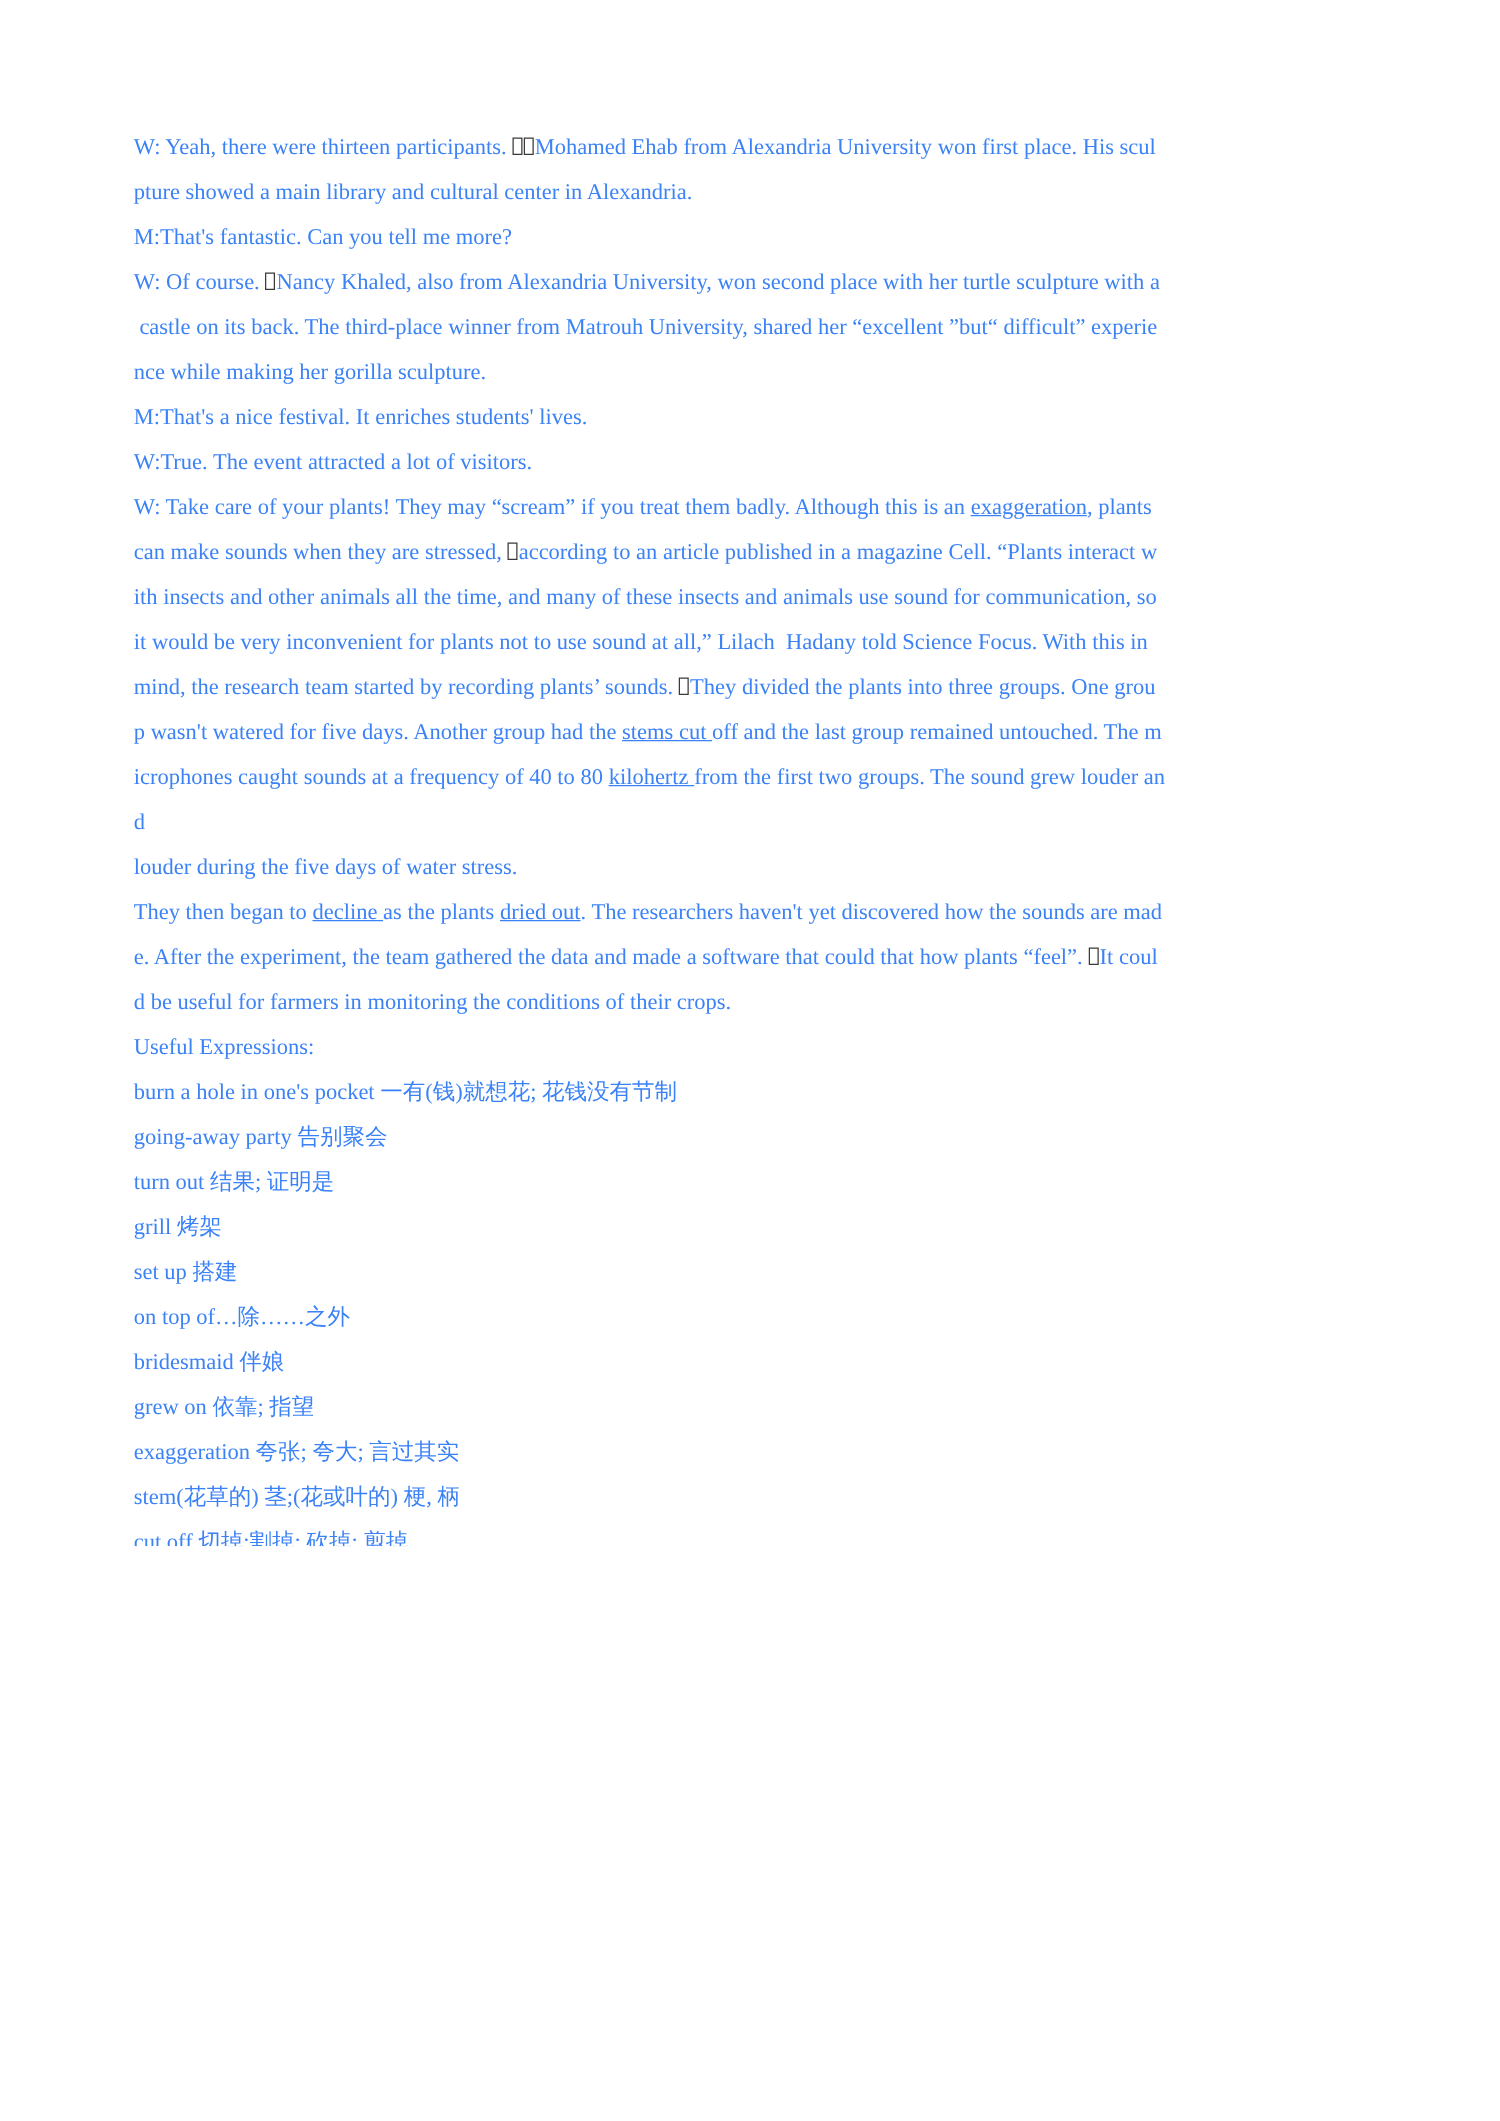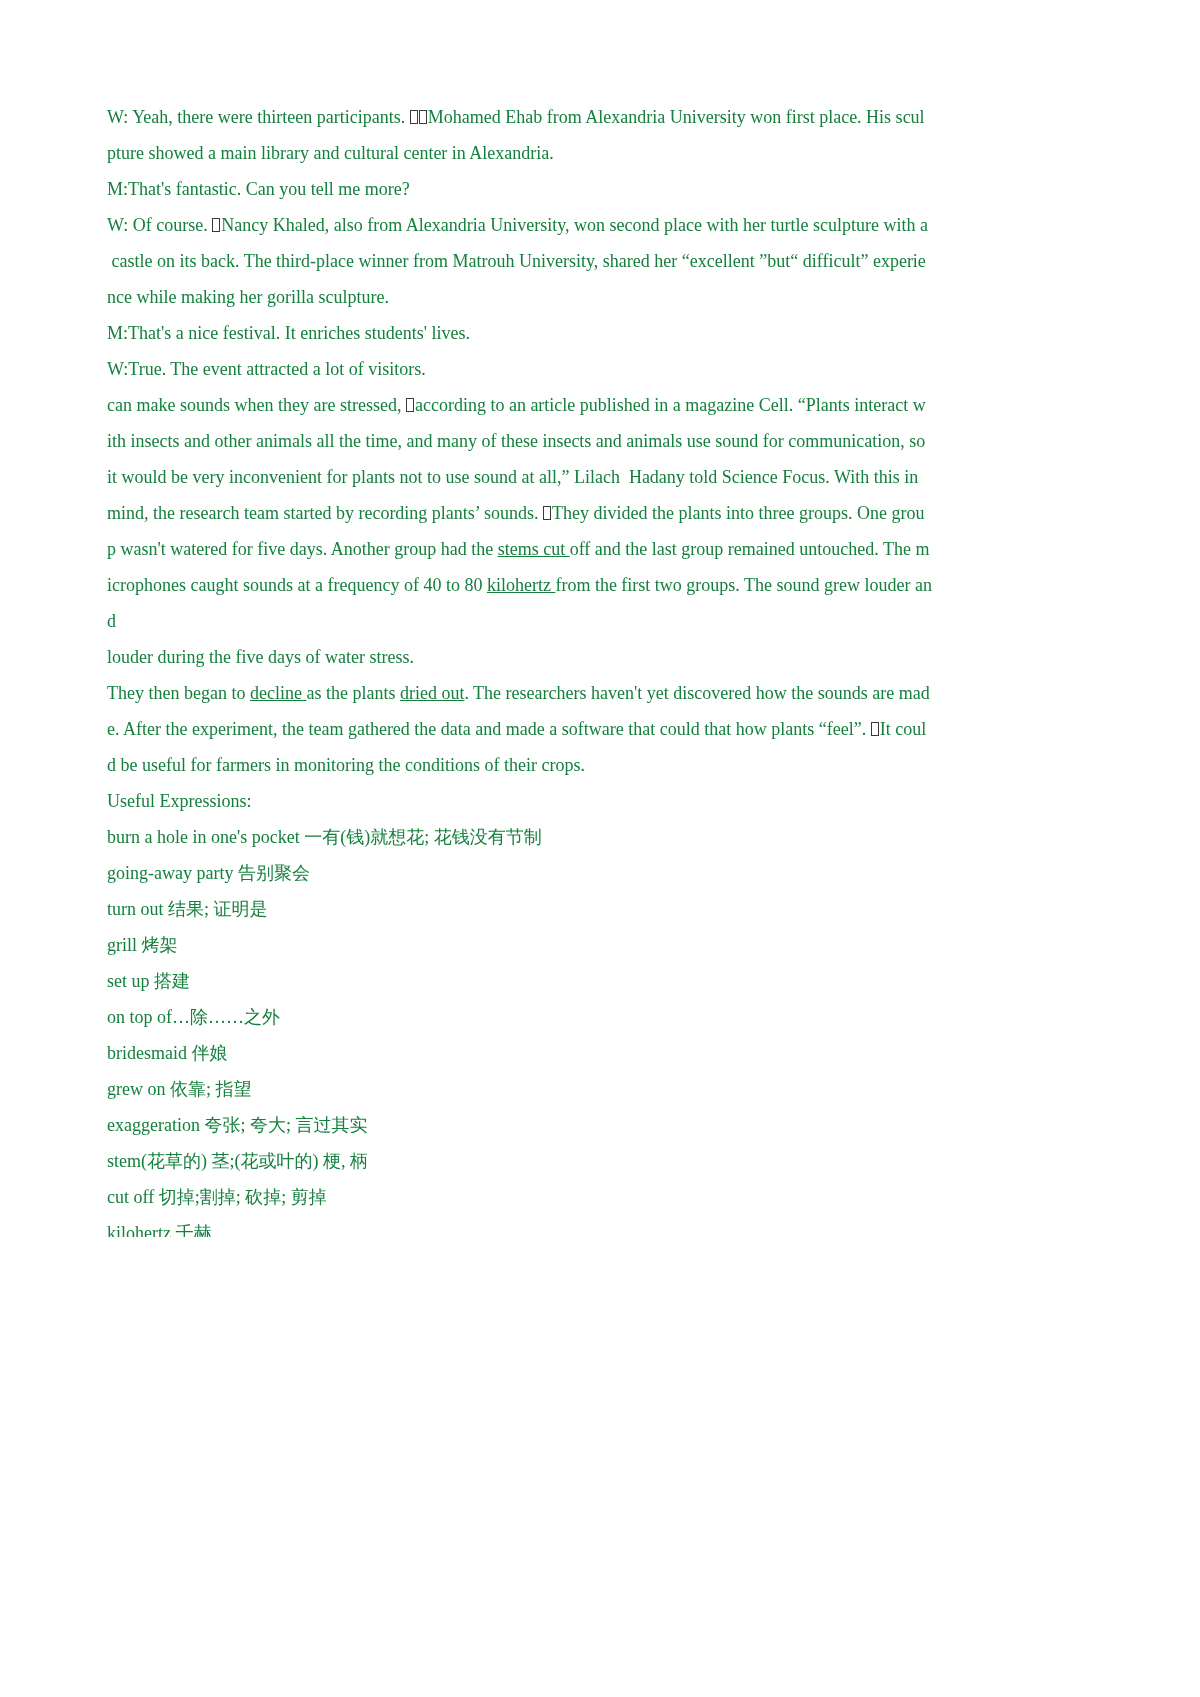--- a/index.html
+++ b/index.html
@@ -5,21 +5,21 @@
   html, body {
     margin: 0;
     padding: 0;
     background: #ffffff;
   }
   .page {
     position: relative;
     width: 1200px;
     height: 1237px;
     background: #ffffff;
-    color: #15803d;
+    color: #3b82f6;
     font-family: "Liberation Serif", "DejaVu Serif", serif;
     overflow: hidden;
   }
   .content {
     position: absolute;
     left: 107px;
     right: 100px;
     top: 99px;
   }
   .line {
@@ -59,20 +59,21 @@
 <div class="page">
   <div class="content">
       <div class="line"><span class="seg">W: Yeah, there were thirteen participants. </span><span class="tofu"></span><span class="tofu"></span><span class="seg">Mohamed Ehab from Alexandria University won first place. His scul</span></div>
       <div class="line"><span class="seg">pture showed a main library and cultural center in Alexandria.</span></div>
       <div class="line"><span class="seg">M:That's fantastic. Can you tell me more?</span></div>
       <div class="line"><span class="seg">W: Of course. </span><span class="tofu"></span><span class="seg">Nancy Khaled, also from Alexandria University, won second place with her turtle sculpture with a</span></div>
       <div class="line"><span class="seg"> castle on its back. The third-place winner from Matrouh University, shared her “excellent ”but“ difficult” experie</span></div>
       <div class="line"><span class="seg">nce while making her gorilla sculpture.</span></div>
       <div class="line"><span class="seg">M:That's a nice festival. It enriches students' lives.</span></div>
       <div class="line"><span class="seg">W:True. The event attracted a lot of visitors.</span></div>
+      <div class="line"><span class="seg">W: Take care of your plants! They may “scream” if you treat them badly. Although this is an </span><span class="seg u">exaggeration</span><span class="seg">, plants</span></div>
       <div class="line"><span class="seg">can make sounds when they are stressed, </span><span class="tofu"></span><span class="seg">according to an article published in a magazine Cell. “Plants interact w</span></div>
       <div class="line"><span class="seg">ith insects and other animals all the time, and many of these insects and animals use sound for communication, so</span></div>
       <div class="line"><span class="seg">it would be very inconvenient for plants not to use sound at all,” Lilach  Hadany told Science Focus. With this in</span></div>
       <div class="line"><span class="seg">mind, the research team started by recording plants’ sounds. </span><span class="tofu"></span><span class="seg">They divided the plants into three groups. One grou</span></div>
       <div class="line"><span class="seg">p wasn't watered for five days. Another group had the </span><span class="seg u">stems cut </span><span class="seg">off and the last group remained untouched. The m</span></div>
       <div class="line"><span class="seg">icrophones caught sounds at a frequency of 40 to 80 </span><span class="seg u">kilohertz </span><span class="seg">from the first two groups. The sound grew louder an</span></div>
       <div class="line"><span class="seg">d</span></div>
       <div class="line"><span class="seg">louder during the five days of water stress.</span></div>
       <div class="line"><span class="seg">They then began to </span><span class="seg u">decline </span><span class="seg">as the plants </span><span class="seg u">dried out</span><span class="seg">. The researchers haven't yet discovered how the sounds are mad</span></div>
       <div class="line"><span class="seg">e. After the experiment, the team gathered the data and made a software that could that how plants “feel”. </span><span class="tofu"></span><span class="seg">It coul</span></div>

